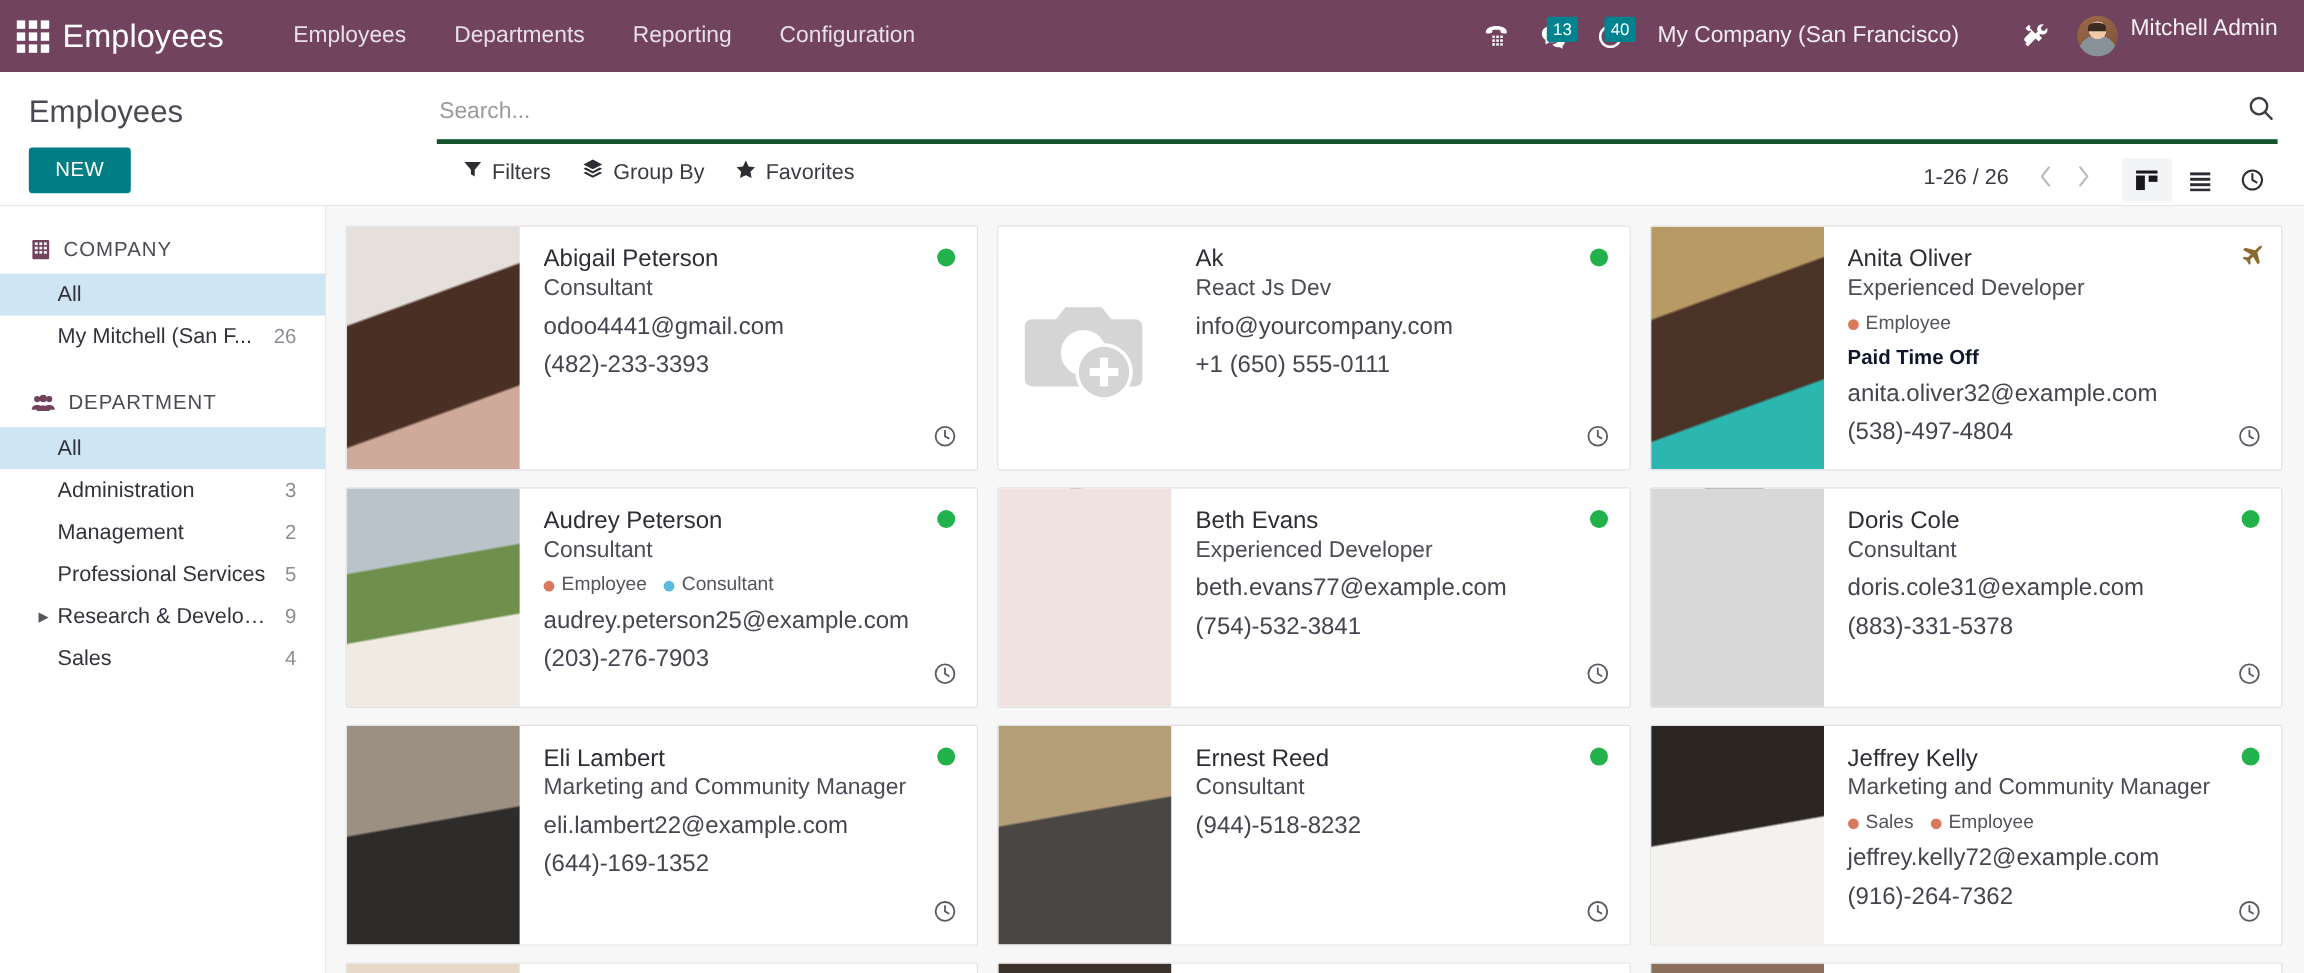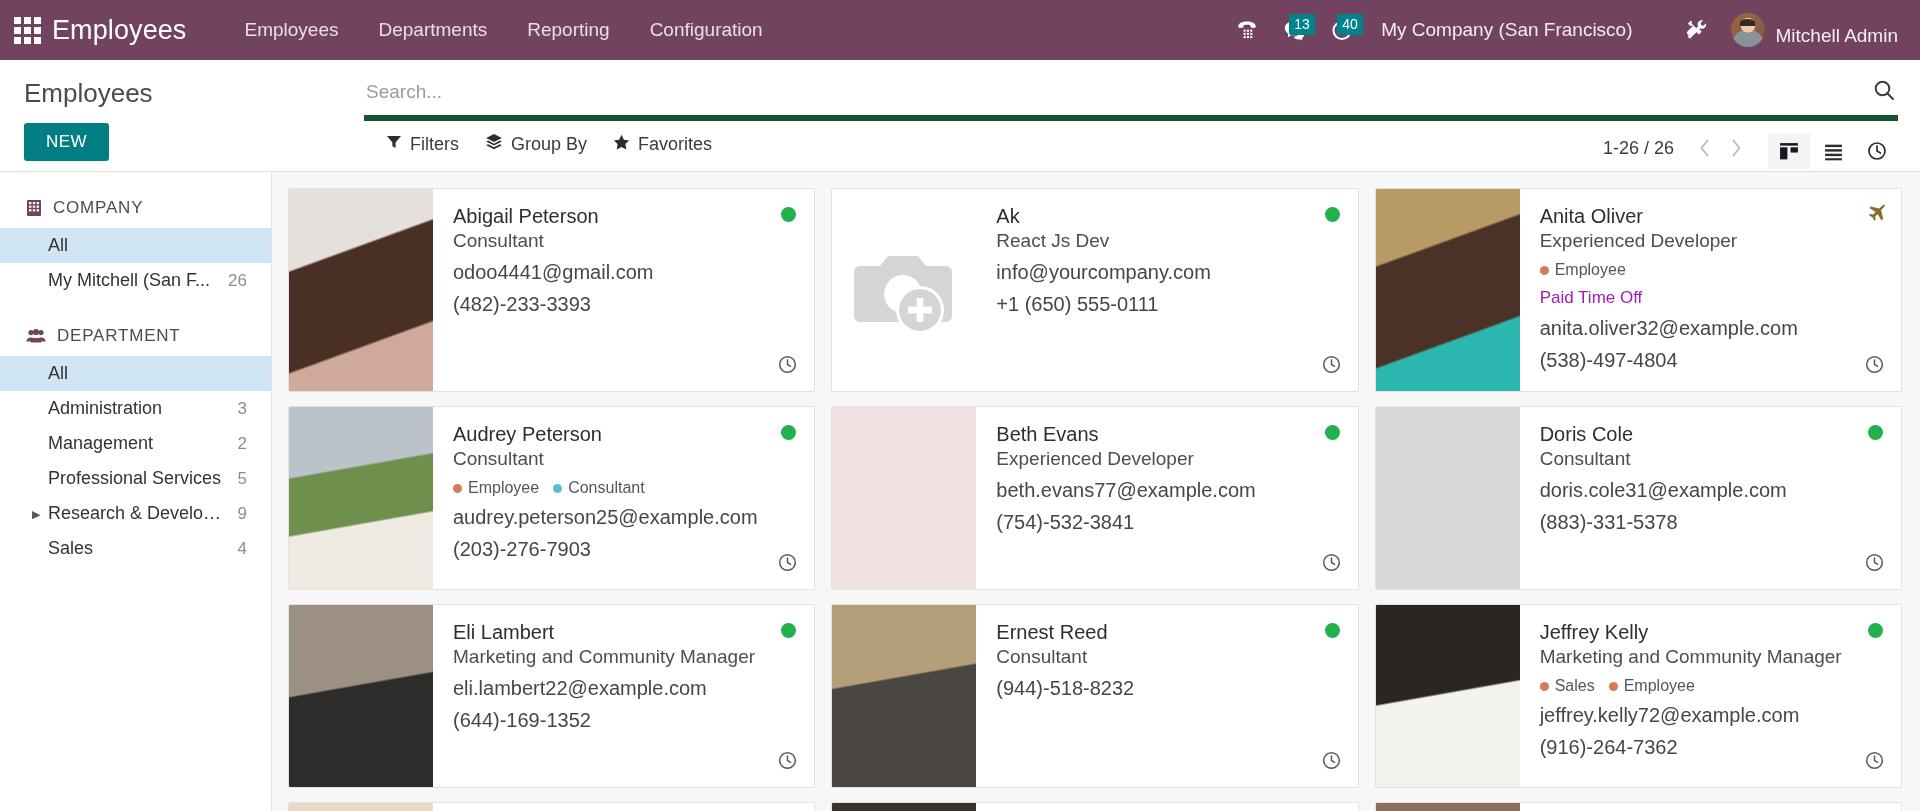--- a/index.html
+++ b/index.html
@@ -76,21 +76,21 @@
   }
   .company-name {
     font-size: 19px;
     color: #f2ecf1;
     padding: 0 18px 0 22px;
     white-space: nowrap;
     cursor: pointer;
   }
   .tools-icon { margin: 0 10px; cursor: pointer; }
   .user-block {
-    display: flex; align-items: flex-end; gap: 11px;
+    display: flex; align-items: flex-start; gap: 11px;
     cursor: pointer; padding-left: 8px;
   }
   .avatar-sm {
     width: 34px; height: 34px; border-radius: 50%;
     background:
       radial-gradient(circle at 50% 36%, #f0c9a8 0 26%, transparent 27%),
       radial-gradient(circle at 50% 96%, #8a9299 0 44%, transparent 45%),
       linear-gradient(150deg, #9c6a4a, #7d5139);
     flex: none;
     overflow: hidden;
@@ -128,21 +128,21 @@
     font-size: 17px;
     padding: 9px 22px;
     border-radius: 3px;
     cursor: pointer;
     letter-spacing: .4px;
   }
   .cp-right { flex: 1; padding-top: 4px; }
   .searchbar {
     display: flex;
     align-items: center;
-    border-bottom: 6px solid #14532d;
+    border-bottom: 4px solid #14532d;
     padding: 4px 2px 9px 2px;
     margin-bottom: 12px;
   }
   .searchbar input {
     flex: 1;
     border: none;
     outline: none;
     font-size: 19px;
     color: #3c3c44;
     font-family: inherit;
@@ -263,21 +263,21 @@
     padding-right: 30px;
     white-space: nowrap; overflow: hidden; text-overflow: ellipsis;
   }
   .card-tags {
     display: flex; align-items: flex-end; gap: 14px;
     margin-top: 9px;
     flex-wrap: wrap;
   }
   .tag { display: flex; align-items: center; gap: 6px; font-size: 16px; color: #54545e; }
   .tag .dot { width: 9px; height: 9px; border-radius: 50%; display: block; }
-  .card-extra { font-size: 17px; color: #a21caf; margin-top: 9px; }
+  .card-extra { font-size: 17px; color: #0f172a; margin-top: 9px; font-weight: bold; }
   .card-line { font-size: 20px; color: #45454f; margin-top: 9px; }
   .status-dot {
     position: absolute; top: 18px; right: 18px;
     width: 15px; height: 15px; border-radius: 50%;
     background: #22b24c;
   }
   .status-plane {
     position: absolute; top: 14px; right: 14px;
     color: #8a6a2f;
   }

